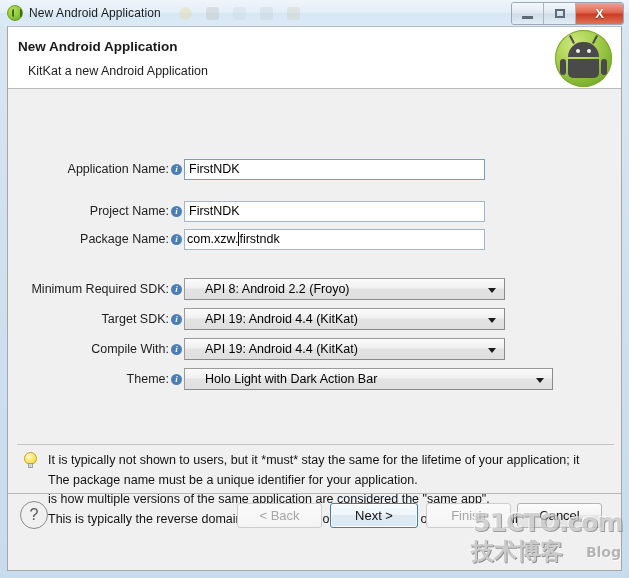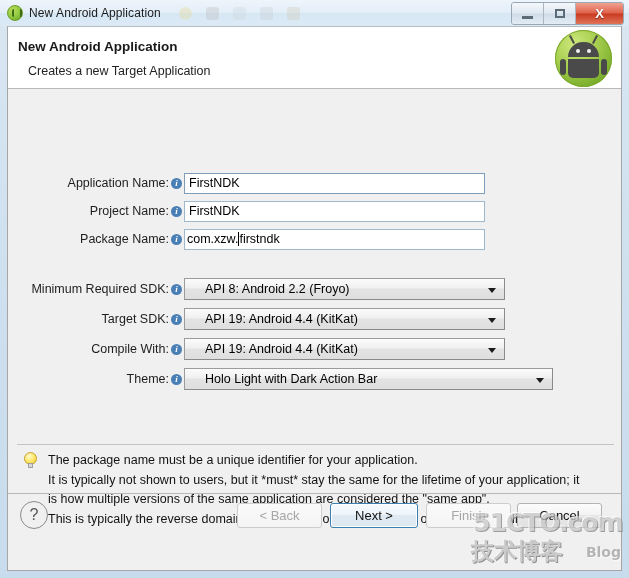--- a/index.html
+++ b/index.html
@@ -457,37 +457,37 @@
       <div class="winbtn close">
         <div class="glyph-close">X</div>
       </div>
     </div>
   </div>
 
   <div class="dialog">
 
     <div class="dlg-header">
       <div class="dlg-title">New Android Application</div>
-      <div class="dlg-sub">Creates a new Target Application</div>
+      <div class="dlg-sub">KitKat a new Android Application</div>
       <div class="droid">
         <div class="ant l"></div>
         <div class="ant r"></div>
         <div class="head">
           <div class="eye l"></div>
           <div class="eye r"></div>
         </div>
         <div class="arm l"></div>
         <div class="arm r"></div>
         <div class="body"></div>
       </div>
     </div>
 
     <div class="dlg-content">
 
-      <div class="row" style="top:83px;">
+      <div class="row" style="top:69px;">
         <div class="lbl">Application Name:</div>
         <div class="info-ico"></div>
         <div class="txtfield" style="width:301px;">
           <span>FirstNDK</span>
         </div>
       </div>
 
       <div class="row" style="top:111px;">
         <div class="lbl">Project Name:</div>
         <div class="info-ico"></div>
@@ -541,22 +541,22 @@
           <span class="arrow"></span>
         </div>
       </div>
 
       <div class="hint-sep"></div>
       <div class="bulb">
         <div class="glass"></div>
         <div class="base"></div>
       </div>
       <div class="hint-text">
+        <div>It is typically not shown to users, but it *must* stay the same for the lifetime of your application; it</div>
         <div>The package name must be a unique identifier for your application.</div>
-        <div>It is typically not shown to users, but it *must* stay the same for the lifetime of your application; it</div>
         <div>is how multiple versions of the same application are considered the "same app".</div>
         <div>This is typically the reverse domain name of your organization plus one or more application</div>
       </div>
 
       <div class="btnbar-sep"></div>
       <div class="btnbar">
         <div class="help-btn">?</div>
         <div class="btn disabled" style="left:229px;width:85px;">&lt; Back</div>
         <div class="btn default" style="left:322px;width:88px;">Next &gt;</div>
         <div class="btn disabled" style="left:418px;width:85px;">Finish</div>

